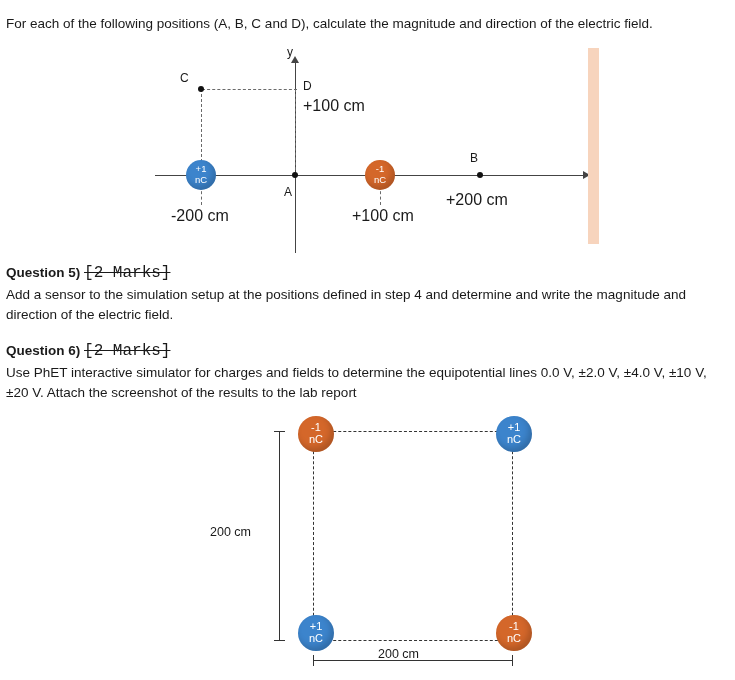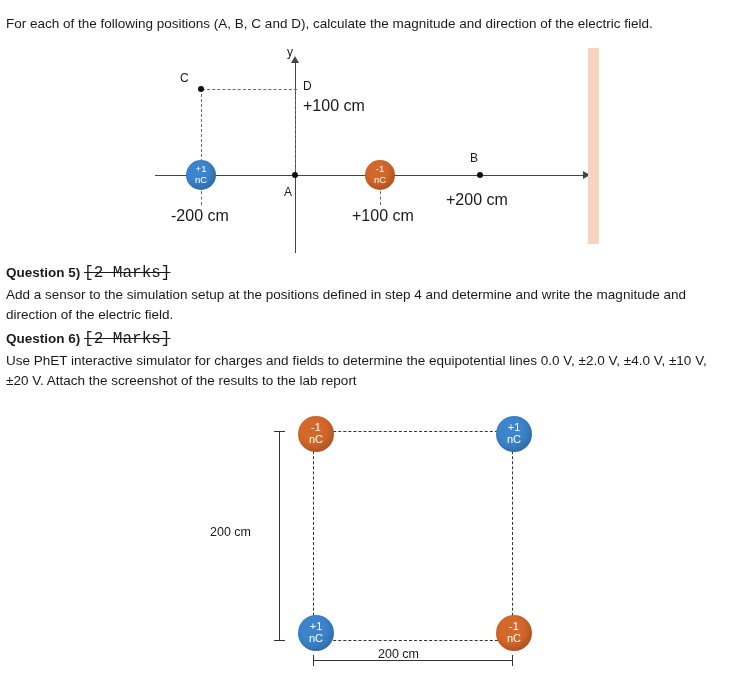--- a/index.html
+++ b/index.html
@@ -270,21 +270,21 @@
   <div class="right-bar"></div>
 
   <div class="qblock" style="top:262px;">
     <div>
       <span class="qhead">Question 5)</span>
       <span class="marks">[2 Marks]</span>
     </div>
     <div>Add a sensor to the simulation setup at the positions defined in step 4 and determine and write the magnitude and direction of the electric field.</div>
   </div>
 
-  <div class="qblock" style="top:328px;">
+  <div class="qblock" style="top:340px;">
     <div>
       <span class="qhead">Question 6)</span>
       <span class="marks">[2 Marks]</span>
     </div>
     <div>Use PhET interactive simulator for charges and fields to determine the equipotential lines 0.0 V, ±2.0 V, ±4.0 V, ±10 V, ±20 V. Attach the screenshot of the results to the lab report</div>
   </div>
 
   <div class="fig2">
 
     <div class="sq-dash"></div>

